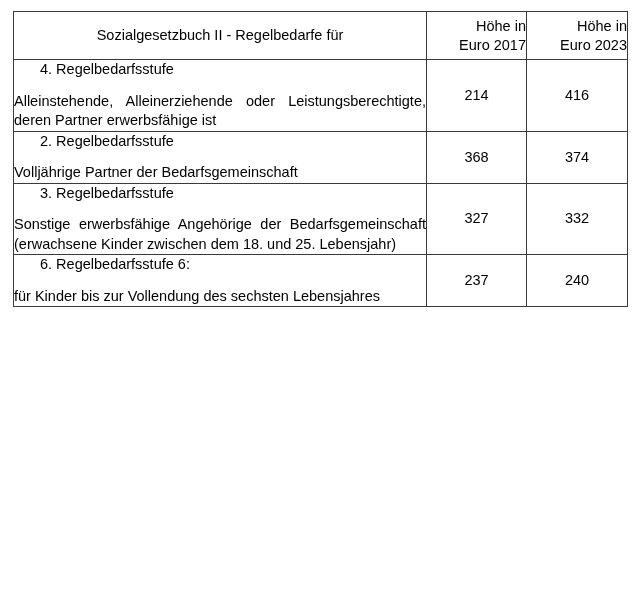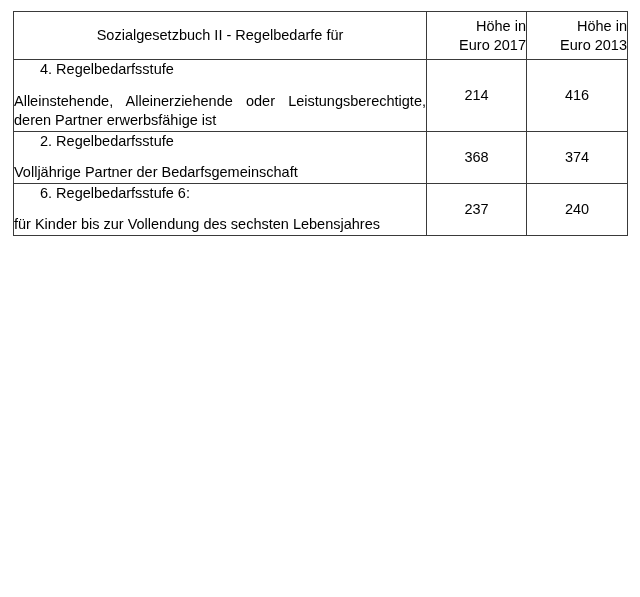--- a/index.html
+++ b/index.html
@@ -103,21 +103,21 @@
     <tbody>
 
       <tr>
         <td class="hdr-desc">Sozialgesetzbuch II - Regelbedarfe für</td>
         <td class="hdr-num">
           <div>Höhe in</div>
           <div>Euro 2017</div>
         </td>
         <td class="hdr-num">
           <div>Höhe in</div>
-          <div>Euro 2013</div>
+          <div>Euro 2023</div>
         </td>
       </tr>
 
       <tr>
         <td class="desc-cell">
           <p class="stufe-title">4.  Regelbedarfsstufe</p>
           <p class="stufe-body">Alleinstehende, Alleinerziehende oder Leistungsberechtigte, deren Partner erwerbsfähige ist</p>
         </td>
         <td class="num-cell">214</td>
         <td class="num-cell">416</td>
@@ -125,20 +125,28 @@
 
       <tr>
         <td class="desc-cell">
           <p class="stufe-title">2.  Regelbedarfsstufe</p>
           <p class="stufe-body nojust">Volljährige Partner der Bedarfsgemeinschaft</p>
         </td>
         <td class="num-cell">368</td>
         <td class="num-cell">374</td>
       </tr>
 
+      <tr>
+        <td class="desc-cell">
+          <p class="stufe-title">3.  Regelbedarfsstufe</p>
+          <p class="stufe-body">Sonstige erwerbsfähige Angehörige der Bedarfsgemeinschaft (erwachsene Kinder zwischen dem 18. und 25. Lebensjahr)</p>
+        </td>
+        <td class="num-cell">327</td>
+        <td class="num-cell">332</td>
+      </tr>
 
 
 
       <tr>
         <td class="desc-cell">
           <p class="stufe-title">6.  Regelbedarfsstufe 6:</p>
           <p class="stufe-body">für Kinder bis zur Vollendung des sechsten Lebensjahres</p>
         </td>
         <td class="num-cell">237</td>
         <td class="num-cell">240</td>

